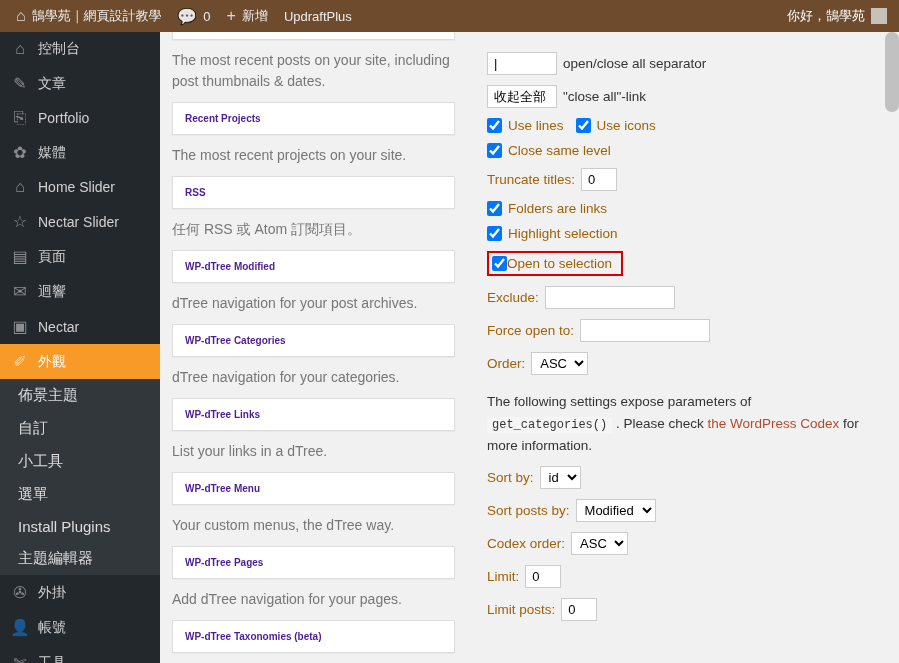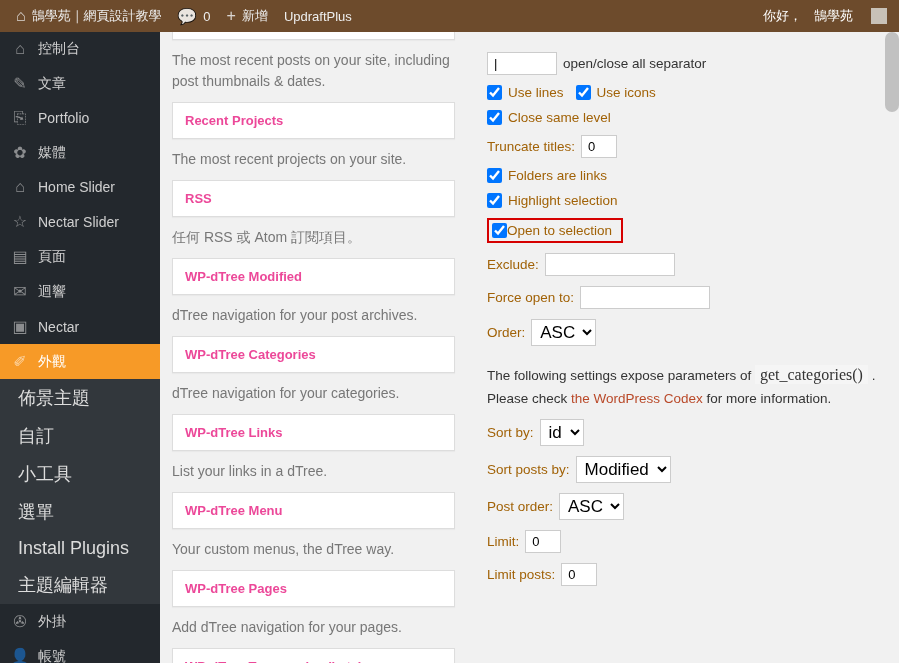--- a/index.html
+++ b/index.html
@@ -2,46 +2,46 @@
 <html><head>
 <meta charset="utf-8">
 <style>
 * { margin: 0; padding: 0; box-sizing: border-box; }
 body { font-family: -apple-system, "Helvetica Neue", Arial, sans-serif; font-size: 13px; color: #444; background: #f1f1f1; overflow: hidden; }
 .viewport { width: 899px; height: 663px; position: relative; background: #f1f1f1; }
 .adminbar { height: 32px; background: #6d4b2c; color: #fff; display: flex; align-items: center; padding: 0 8px; font-size: 13px; }
 .adminbar-left { display: flex; align-items: center; gap: 0; }
 .adminbar-item { display: flex; align-items: center; padding: 0 8px; height: 32px; cursor: pointer; color: #eee; }
 .adminbar-item .icon { margin-right: 6px; font-size: 16px; opacity: .85; }
-.adminbar-right { margin-left: auto; display: flex; align-items: center; gap: 12px; padding-right: 4px; }
+.adminbar-right { margin-left: auto; display: flex; align-items: center; gap: 0; padding-right: 4px; }
 .avatar { width: 16px; height: 16px; background: #c8c1b7; margin-left: 6px; }
 .body { display: flex; height: calc(663px - 32px); }
 .sidebar { width: 160px; background: #23282d; color: #ccc; overflow: hidden; flex-shrink: 0; }
 .menu-item { display: flex; align-items: center; padding: 8px 10px; cursor: pointer; font-size: 14px; color: #d0d0d0; position: relative; }
 .menu-item .mi-icon { width: 20px; margin-right: 8px; opacity: .6; font-size: 16px; text-align: center; }
 .menu-item.active { background: #f79a27; color: #fff; font-weight: 500; }
 .menu-item.active::after { content: ""; position: absolute; right: -10px; top: 50%; margin-top: -10px; border: 10px solid transparent; border-left-color: #f79a27; }
 .submenu { background: #32373c; }
-.submenu-item { padding: 7px 20px 7px 18px; font-size: 18px; color: #ddd; cursor: pointer; }
+.submenu-item { padding: 7px 20px 7px 18px; font-size: 15px; color: #ddd; cursor: pointer; }
 .content { flex: 1; display: flex; overflow: hidden; height: 100%; }
 .widgets-col { width: 307px; padding: 0 12px 12px 12px; overflow-y: auto; }
 .widget-box { background: #fff; border: 1px solid #ddd; padding: 10px 12px; margin-top: 10px; box-shadow: 0 1px 1px rgba(0,0,0,.03); }
-.widget-title { font-weight: 600; font-size: 13px; color: #ec4899; }
+.widget-title { font-weight: 600; font-size: 10px; color: #4c1d95; }
 .widget-desc { margin-top: 10px; font-size: 14px; color: #777; line-height: 1.5; }
 .settings-col { flex: 1; padding: 10px 20px; font-size: 13.5px; color: #333; overflow-y: auto; }
 .row { margin: 10px 0; display: flex; align-items: center; flex-wrap: wrap; gap: 6px; }
 .row label { color: #a16207; }
 input[type=text].small { width: 70px; padding: 3px 6px; border: 1px solid #ccc; font-size: 13px; }
 input[type=text].med { width: 130px; padding: 3px 6px; border: 1px solid #ccc; font-size: 13px; }
 input[type=text].tiny { width: 36px; padding: 3px 6px; border: 1px solid #ccc; font-size: 13px; text-align: left; }
 input[type=checkbox] { width: 15px; height: 15px; }
-select { padding: 2px 4px; border: 1px solid #ccc; font-size: 17px; background: #fff; }
+select { padding: 2px 4px; border: 1px solid #ccc; font-size: 13px; background: #fff; }
 .highlight-box { border: 2px solid #d60000; padding: 3px 9px 3px 3px; display: inline-flex; align-items: center; }
 .para { margin: 16px 0 10px 0; line-height: 1.6; }
-code { background: #f5f5f5; padding: 1px 5px; font-family: Liberation Serif, serif; font-size: 16px; }
+code { background: #f5f5f5; padding: 1px 5px; font-family: Liberation Mono, monospace; font-size: 12px; }
 a { color: #b94929; text-decoration: none; }
 .scrollbar { position: absolute; right: 0; top: 32px; width: 14px; height: 80px; background: #c1c1c1; border-radius: 7px; }
 </style>
 </head>
 <body>
 
 <div class="viewport">
   <div class="adminbar">
     <div class="adminbar-left">
       <div class="adminbar-item">
@@ -167,20 +167,24 @@
             <div class="widget-title">WP-dTree Taxonomies (beta)</div>
           </div>
         </div>
 
       <div class="settings-col">
         <div class="row">
           <input type="text" class="small" value="|" style="">
           <span>open/close all separator</span>
         </div>
         <div class="row">
+          <input type="text" class="small" value="收起全部" style="">
+          <span>"close all"-link</span>
+        </div>
+        <div class="row">
           <input type="checkbox" checked="" style="">
           <label>Use lines</label>
           <input type="checkbox" checked="" style="margin-left: 6px;">
           <label>Use icons</label>
         </div>
         <div class="row">
           <input type="checkbox" checked="" style="">
           <label>Close same level</label>
         </div>
         <div class="row">
@@ -218,21 +222,21 @@
         </p>
         <div class="row">
           <label>Sort by:</label>
           <select><option>id</option></select>
         </div>
         <div class="row">
           <label>Sort posts by:</label>
           <select><option>Modified</option></select>
         </div>
         <div class="row">
-          <label>Post order:</label>
+          <label>Codex order:</label>
           <select><option>ASC</option></select>
         </div>
         <div class="row">
           <label>Limit:</label>
           <input type="text" class="tiny" value="0" style="">
         </div>
         <div class="row">
           <label>Limit posts:</label>
           <input type="text" class="tiny" value="0" style="">
         </div>

